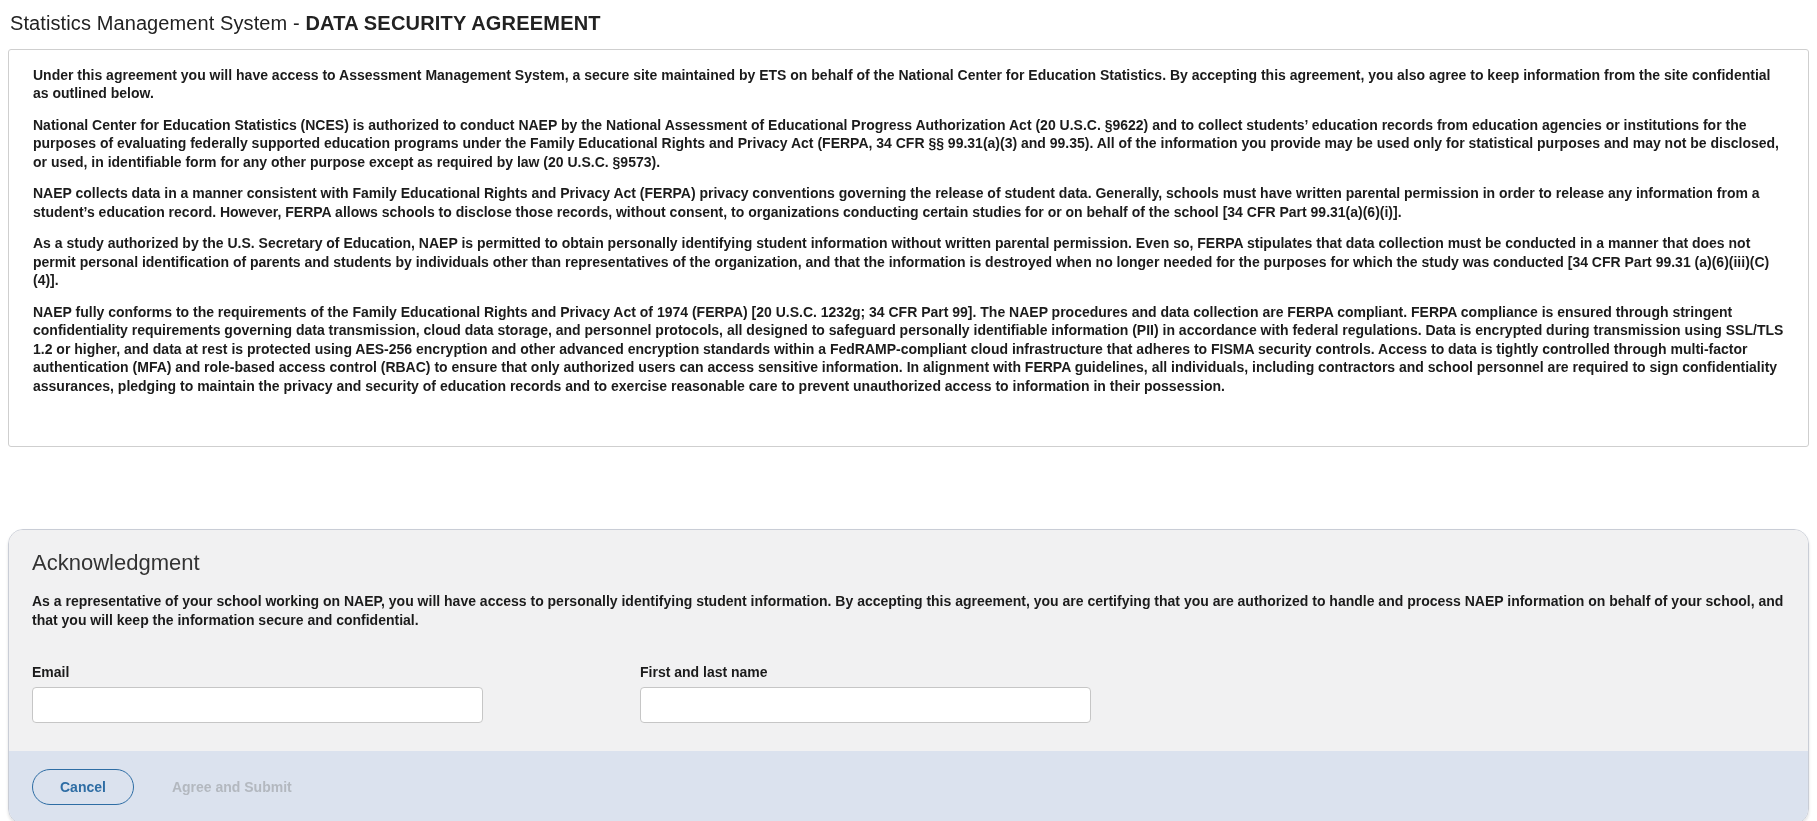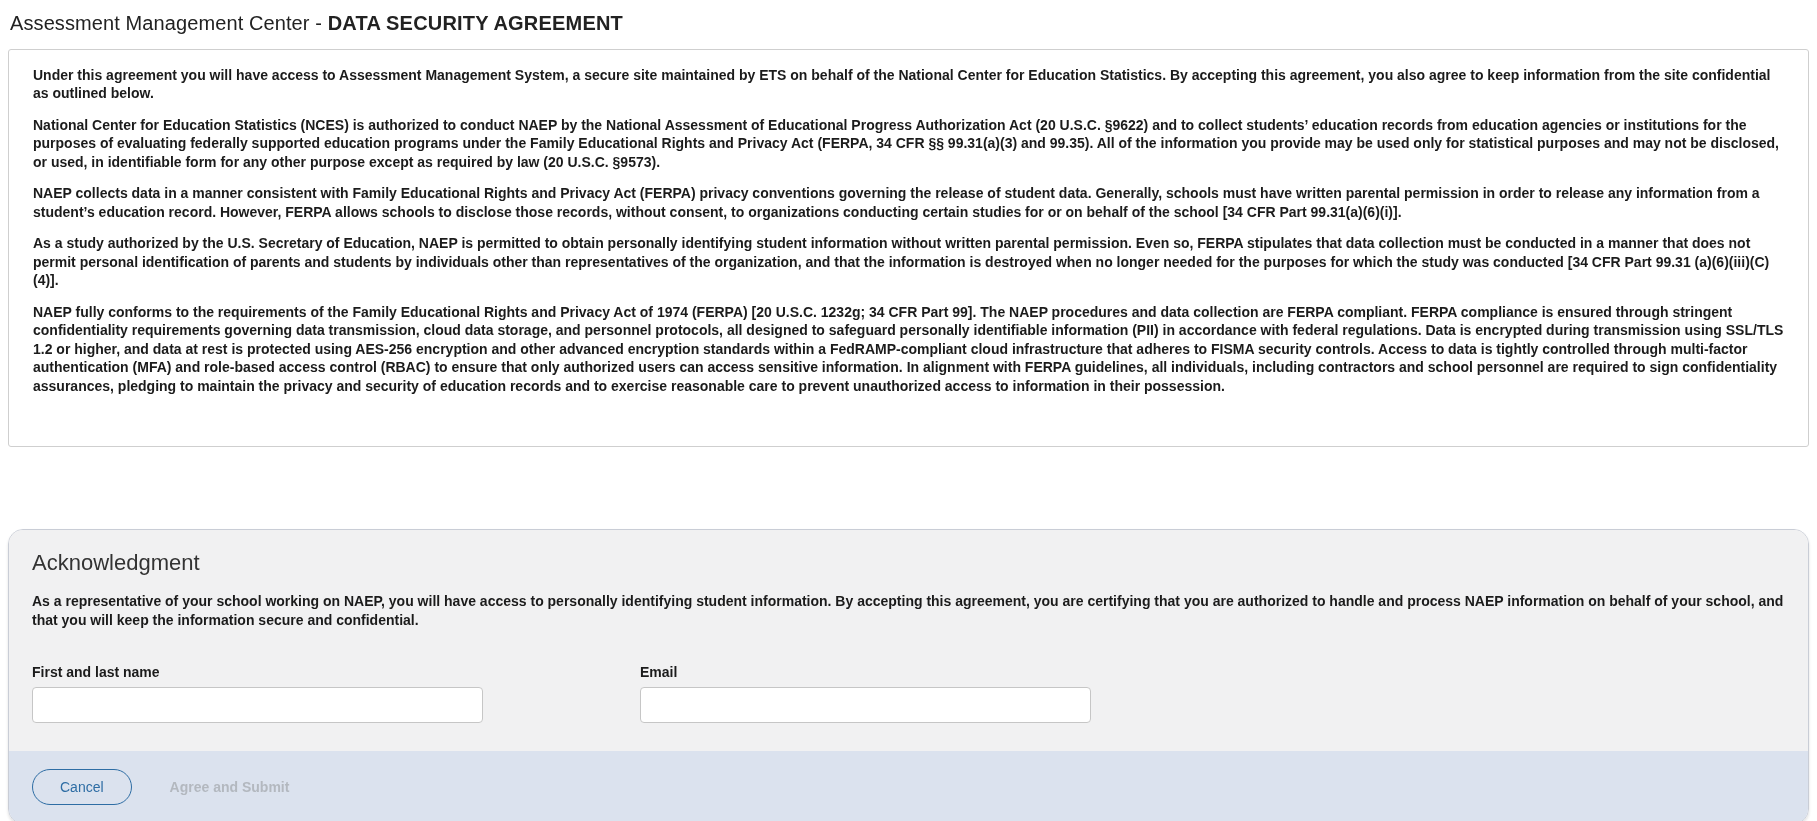--- a/index.html
+++ b/index.html
@@ -102,63 +102,63 @@
     align-items: center;
   }
   .cancel-button {
     height: 36px;
     padding: 0 27px;
     border: 1.5px solid #2e6da4;
     border-radius: 18px;
     background: transparent;
     color: #2e6da4;
     font-size: 14px;
-    font-weight: 400;
+    font-weight: 700;
     font-family: "Liberation Sans", sans-serif;
     cursor: pointer;
   }
   .submit-button {
     margin-left: 32px;
     border: none;
     background: transparent;
     color: #b3b8bf;
     font-size: 14px;
     font-weight: 700;
     font-family: "Liberation Sans", sans-serif;
     cursor: default;
   }
 </style>
 </head>
 <body>
 
 <div class="page">
 
-  <h1 class="page-title"><span>Assessment Management Center - </span><span class="title-emphasis">DATA SECURITY AGREEMENT</span></h1>
+  <h1 class="page-title"><span>Statistics Management System - </span><span class="title-emphasis">DATA SECURITY AGREEMENT</span></h1>
 
   <div class="agreement-panel">
     <p>Under this agreement you will have access to Assessment Management System, a secure site maintained by ETS on behalf of the National Center for Education Statistics. By accepting this agreement, you also agree to keep information from the site confidential as outlined below.</p>
     <p>National Center for Education Statistics (NCES) is authorized to conduct NAEP by the National Assessment of Educational Progress Authorization Act (20 U.S.C. §9622) and to collect students’ education records from education agencies or institutions for the purposes of evaluating federally supported education programs under the Family Educational Rights and Privacy Act (FERPA, 34 CFR §§ 99.31(a)(3) and 99.35). All of the information you provide may be used only for statistical purposes and may not be disclosed, or used, in identifiable form for any other purpose except as required by law (20 U.S.C. §9573).</p>
     <p>NAEP collects data in a manner consistent with Family Educational Rights and Privacy Act (FERPA) privacy conventions governing the release of student data. Generally, schools must have written parental permission in order to release any information from a student’s education record. However, FERPA allows schools to disclose those records, without consent, to organizations conducting certain studies for or on behalf of the school [34 CFR Part 99.31(a)(6)(i)].</p>
     <p>As a study authorized by the U.S. Secretary of Education, NAEP is permitted to obtain personally identifying student information without written parental permission. Even so, FERPA stipulates that data collection must be conducted in a manner that does not permit personal identification of parents and students by individuals other than representatives of the organization, and that the information is destroyed when no longer needed for the purposes for which the study was conducted [34 CFR Part 99.31 (a)(6)(iii)(C) (4)].</p>
     <p>NAEP fully conforms to the requirements of the Family Educational Rights and Privacy Act of 1974 (FERPA) [20 U.S.C. 1232g; 34 CFR Part 99]. The NAEP procedures and data collection are FERPA compliant. FERPA compliance is ensured through stringent confidentiality requirements governing data transmission, cloud data storage, and personnel protocols, all designed to safeguard personally identifiable information (PII) in accordance with federal regulations. Data is encrypted during transmission using SSL/TLS 1.2 or higher, and data at rest is protected using AES-256 encryption and other advanced encryption standards within a FedRAMP-compliant cloud infrastructure that adheres to FISMA security controls. Access to data is tightly controlled through multi-factor authentication (MFA) and role-based access control (RBAC) to ensure that only authorized users can access sensitive information. In alignment with FERPA guidelines, all individuals, including contractors and school personnel are required to sign confidentiality assurances, pledging to maintain the privacy and security of education records and to exercise reasonable care to prevent unauthorized access to information in their possession.</p>
   </div>
 
   <div class="bottom-container">
 
     <div class="ack-section">
       <h2 class="ack-heading">Acknowledgment</h2>
       <p class="ack-body">As a representative of your school working on NAEP, you will have access to personally identifying student information. By accepting this agreement, you are certifying that you are authorized to handle and process NAEP information on behalf of your school, and that you will keep the information secure and confidential.</p>
 
       <div class="fields-row">
         <div class="field">
-          <label class="field-label">First and last name</label>
+          <label class="field-label">Email</label>
           <input type="text" value="" style="">
         </div>
         <div class="field">
-          <label class="field-label">Email</label>
+          <label class="field-label">First and last name</label>
           <input type="text" value="" style="">
         </div>
       </div>
     </div>
 
     <div class="footer-bar">
       <button class="cancel-button">Cancel</button>
       <button class="submit-button" disabled="">Agree and Submit</button>
     </div>
 

